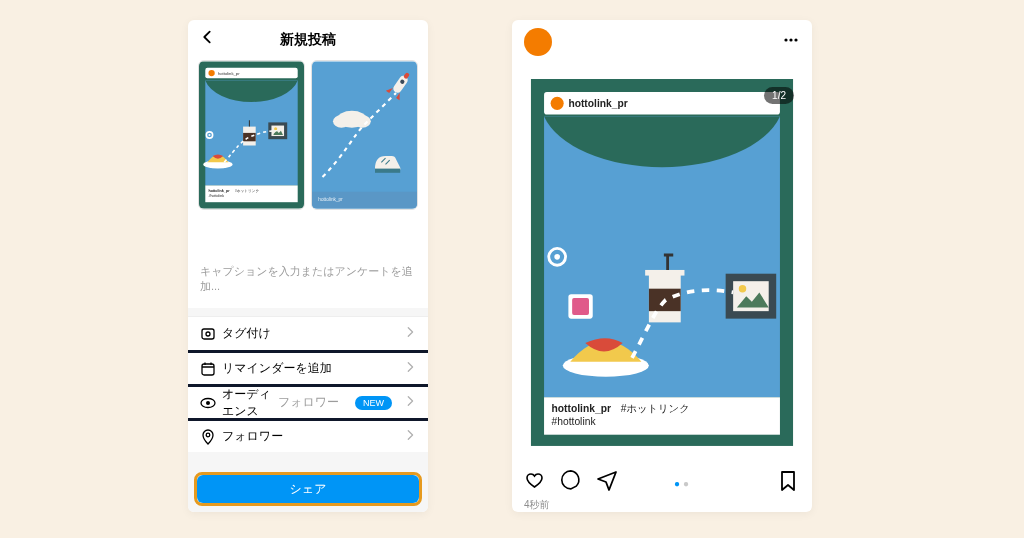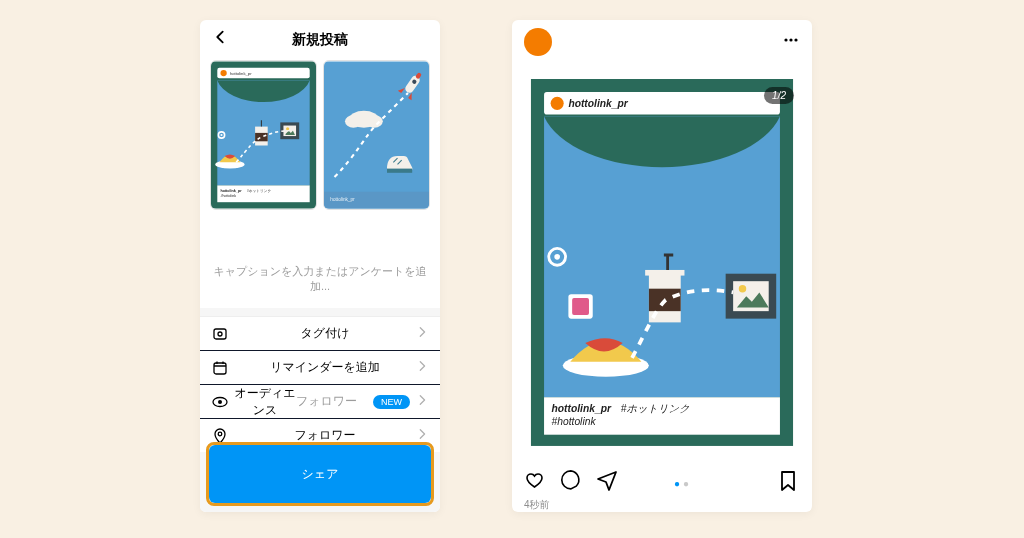--- a/index.html
+++ b/index.html
@@ -2,52 +2,52 @@
 <html><head>
 <meta charset="utf-8">
 <style>
   * { box-sizing: border-box; margin: 0; padding: 0; font-family: -apple-system, BlinkMacSystemFont, "Hiragino Sans", "Hiragino Kaku Gothic ProN", Meiryo, sans-serif; }
   body { background: #f9f0e3; width: 1024px; height: 538px; overflow: hidden; position: relative; }
   .phone {
     position: absolute; top: 20px; width: 240px; height: 492px;
     background: #ffffff; border-radius: 6px; box-shadow: 0 2px 10px rgba(0,0,0,.05);
     overflow: hidden;
   }
-  .phone-left  { left: 200px; text-align: center; }
+  .phone-left  { left: 188px; }
   .phone-right { left: 512px; width: 300px; }
 
   
   .hdr { position: relative; height: 40px; display:flex; align-items:center; justify-content:center; font-size:14px; font-weight:600; }
   .back { position:absolute; left:10px; top:8px; width:20px; height:20px; }
   .back svg { width:18px; height:18px; }
 
   .thumbs { display:flex; gap:6px; padding: 0 10px; }
   .thumb {
     flex:1; height:150px; border:1px solid #e2e2e2; border-radius:6px;
     overflow:hidden;
   }
   .thumb svg { width:100%; height:100%; display:block; }
 
   .caption-in { padding: 14px 12px; font-size:11px; color:#9c9c9c;margin-top:40px; }
 
   .opts { background:#0f766e; }
   .opt {
     display:flex; align-items:center; height:34px; padding:0 12px;
-    background:#fff; border-top:1px solid #0f172a; font-size:12px; position:relative;
+    background:#fff; border-top:3px solid #0f172a; font-size:12px; position:relative;
   }
   .opt:first-child { border-top: 1px solid #eee; }
   .opt-ic { width:22px; display:flex; align-items:center; }
   .opt-ic svg { width:16px; height:16px; }
   .opt-lbl { flex:1; }
-  .badge { background:#0095f6; color:#fff; font-size:9px; padding:2px 8px; border-radius:999px; margin-right:6px;}
+  .badge { background:#0095f6; color:#fff; font-size:9px; padding:2px 8px; border-radius:999px; margin-right:12px;}
   .sub  { color:#9c9c9c; font-size:12px; margin-right:16px;}
   .chev svg { width:12px; height:12px; }
 
   .share-wrap {
-    position:absolute; left:6px; right:6px; bottom:6px; height:64px;
+    position:absolute; left:6px; right:6px; bottom:6px; height:34px;
     border:3px solid #e69a1f; border-radius:8px; display:flex; align-items:center; justify-content:center;
     padding:0;
   }
   .share-btn {
     width:100%; height:100%; background:#0095f6; border-radius:6px;
     display:flex; align-items:center; justify-content:center; color:#fff; font-size:12px; font-weight:500;
   }
   .filler { flex:1; background:#f6f6f6; }
   .left-col { display:flex; flex-direction:column; height:100%; }
   .gap8 { height:8px; background:#f6f6f6; }
@@ -55,21 +55,20 @@
   
   .r-col { display:flex; flex-direction:column; height:100%; }
   .r-hdr { height:46px; display:flex; align-items:center; padding:0 12px; }
   .avatar { width:28px; height:28px; border-radius:50%; background:#f47c00; }
   .more { margin-left:auto; }
   .more svg { width:18px; height:18px; }
 
   .post-img {
     margin:16px 10px; position:relative; border-radius:4px; overflow:hidden;
     aspect-ratio: 1 / 1.4;
-    font-style: italic;
   }
   .post-img svg.full { width:100%; height:100%; display:block; }
   .counter {
     position:absolute; top:8px; right:8px; background:rgba(0,0,0,.55); color:#fff;
     font-size:10px; padding:3px 8px; border-radius:999px; z-index:5;
   }
 
   .actions { display:flex; align-items:center; gap:14px; padding:8px 12px 2px; }
   .actions svg { width:22px; height:22px; }
   .actions .spacer { flex:1; }

